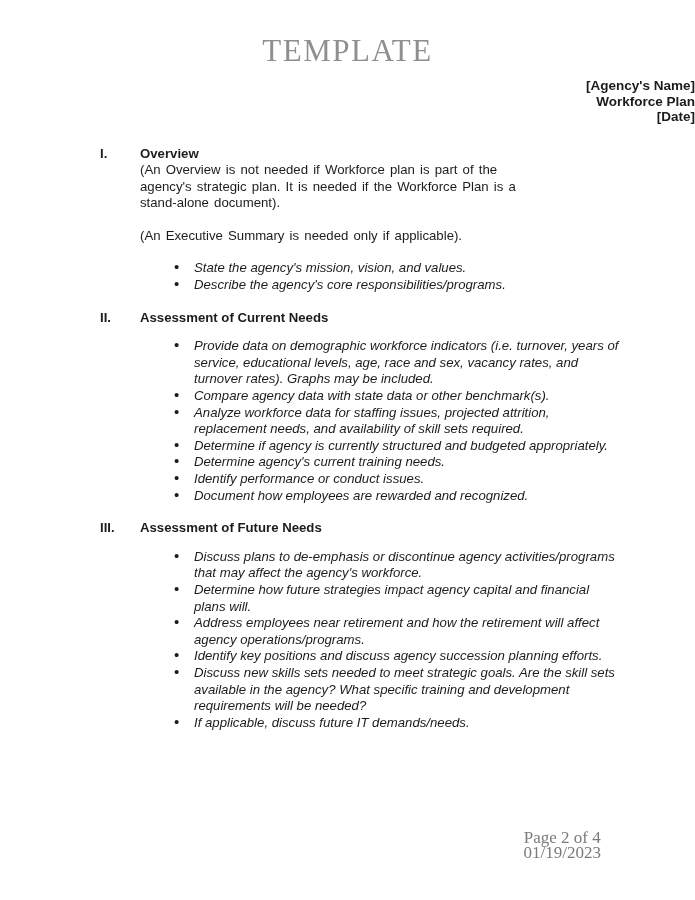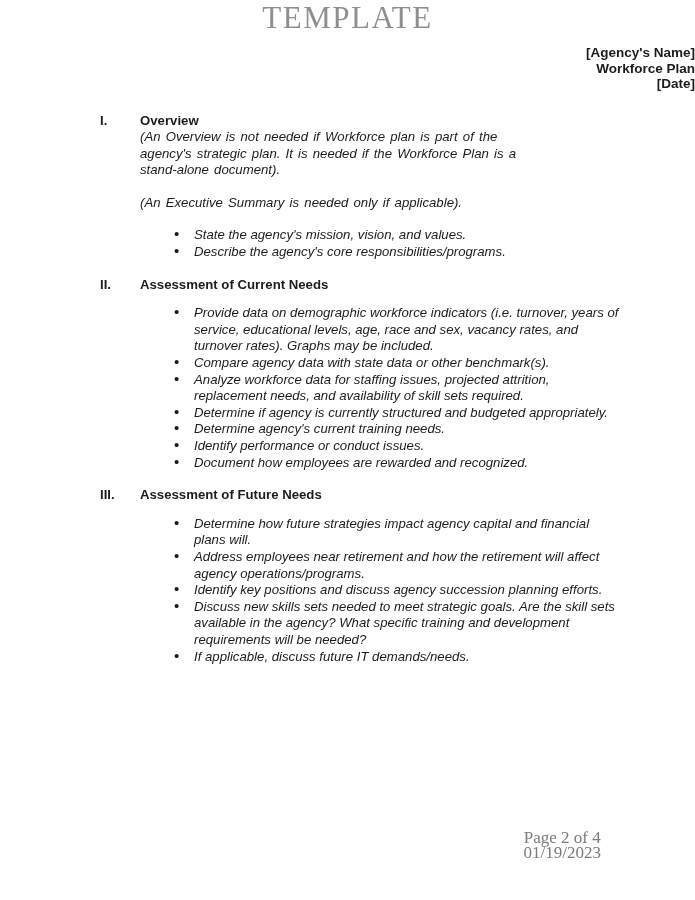--- a/index.html
+++ b/index.html
@@ -7,20 +7,21 @@
   .page {
     position: relative;
     width: 695px;
     height: 900px;
     background: #ffffff;
     color: #1c1c1c;
     font-family: "Liberation Sans", sans-serif;
     overflow: hidden;
   }
   .watermark {
+    padding-top: 33px;
     text-align: center;
     font-family: "Liberation Serif", serif;
     font-size: 31px;
     letter-spacing: 1.5px;
     color: #8f8f92;
     font-weight: normal;
   }
   .doc-title {
     margin-top: 9px;
     text-align: right;
@@ -34,21 +35,20 @@
     font-size: 13.2px;
     line-height: 16.6px;
   }
   .section + .section { margin-top: 16px; }
   .sec-head { display: flex; font-weight: bold; }
   .sec-head .numeral { width: 40px; flex: 0 0 40px; }
   .sec-body p {
     margin: 0 0 16px 40px;
     width: 408px;
     word-spacing: 1.5px;
-    font-style: italic;
   }
   ul.bullets {
     list-style: none;
     margin: 12px;
     padding: 0 0 0 60px;
     font-style: italic;
   }
   ul.bullets li {
     position: relative;
     padding-left: 22px;
@@ -120,20 +120,21 @@
         </div>
   </section>
 
   <section class="section">
     <div class="sec-head">
       <span class="numeral">III.</span>
       <span class="sec-title">Assessment of Future Needs</span>
     </div>
     <div class="sec-body">
           <ul class="bullets">
+            <li>Discuss plans to de-emphasis or discontinue agency activities/programs that may affect the agency's workforce.</li>
             <li>Determine how future strategies impact agency capital and financial plans will.</li>
             <li>Address employees near retirement and how the retirement will affect agency operations/programs.</li>
             <li>Identify key positions and discuss agency succession planning efforts.</li>
             <li>Discuss new skills sets needed to meet strategic goals. Are the skill sets available in the agency? What specific training and development requirements will be needed?</li>
             <li>If applicable, discuss future IT demands/needs.</li>
           </ul>
         </div>
   </section>
 </div>
 

